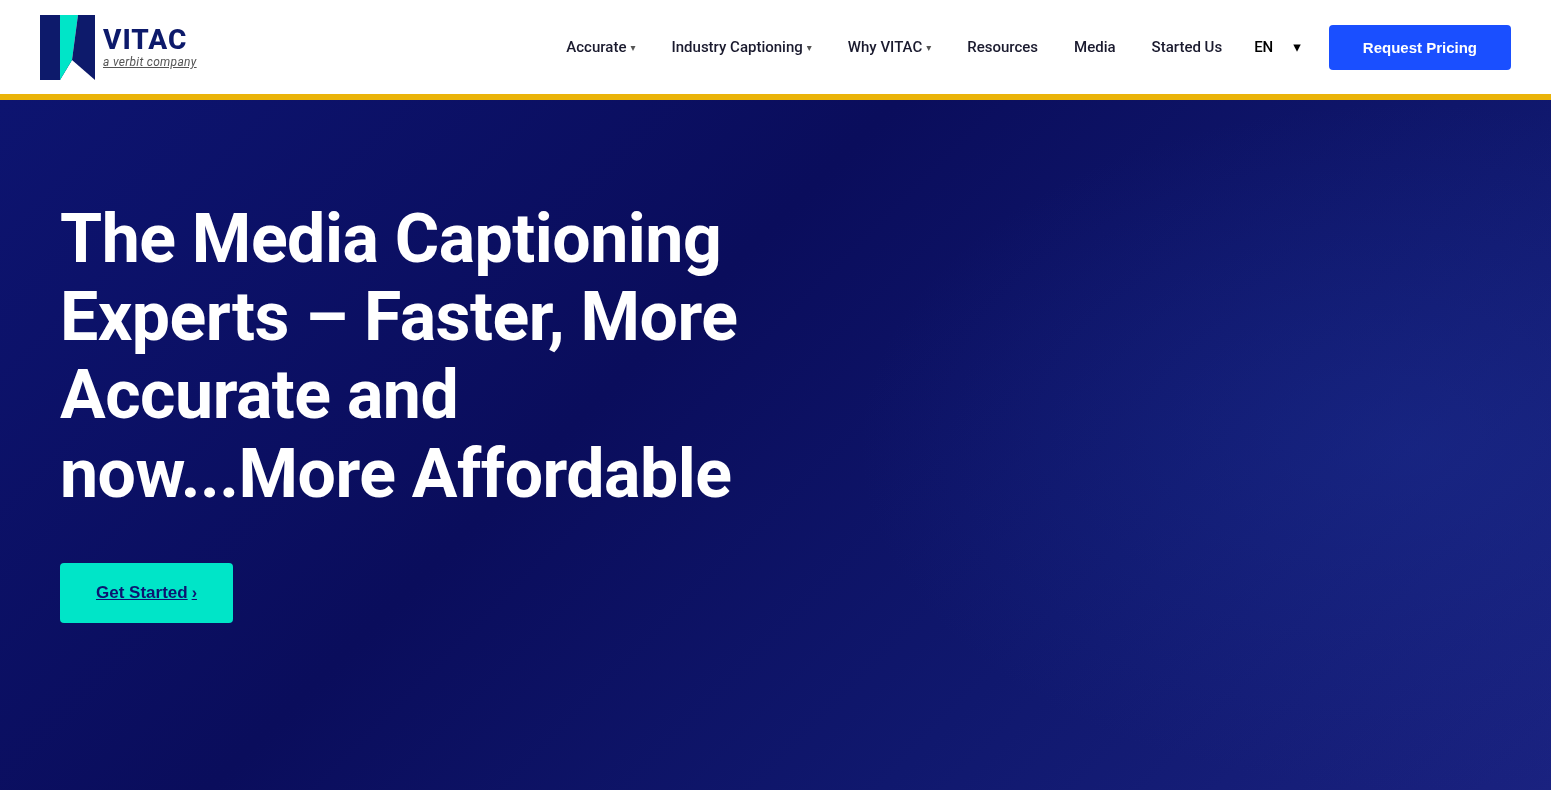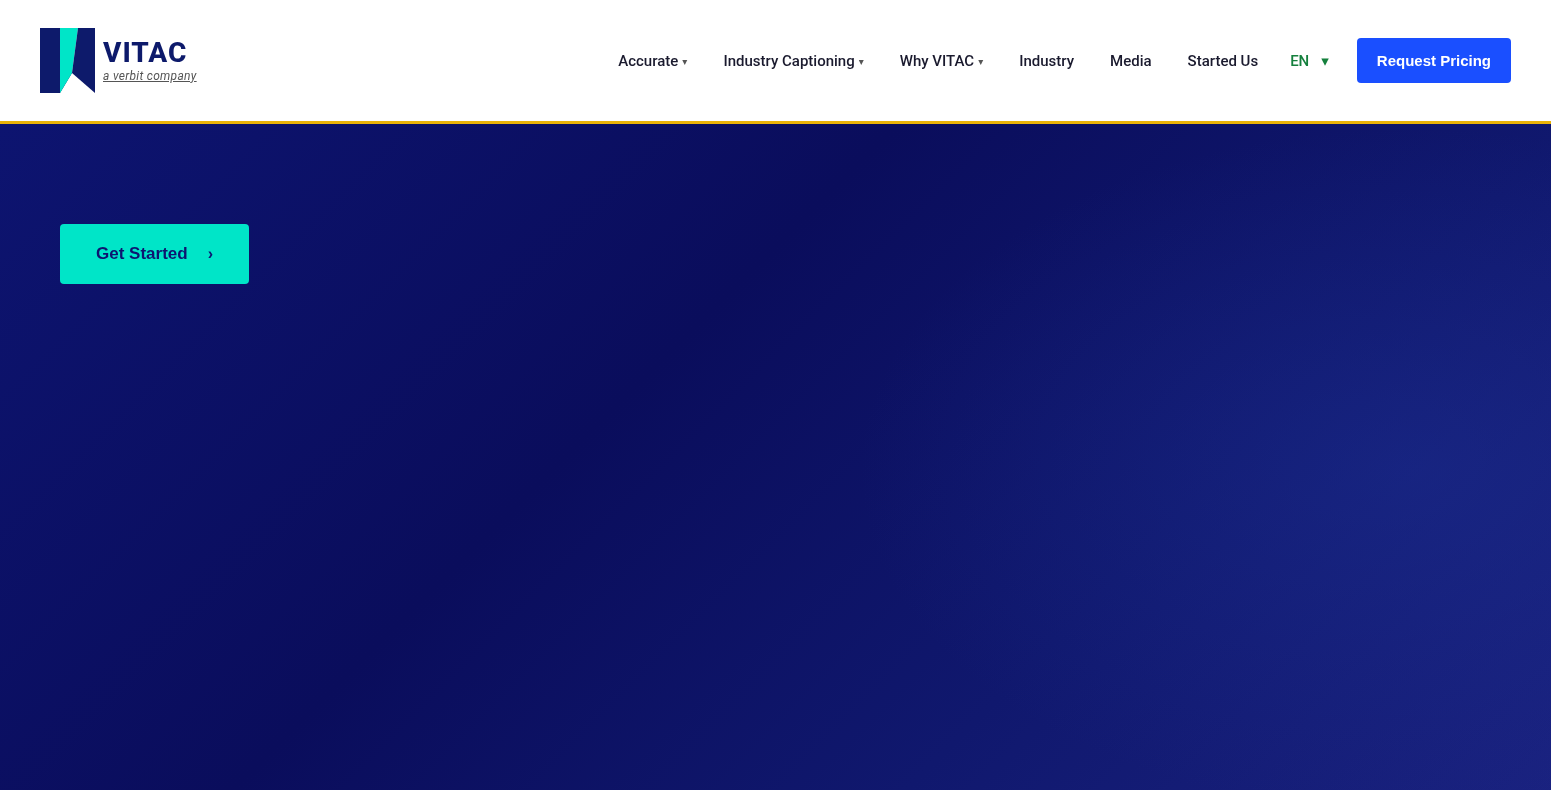--- a/index.html
+++ b/index.html
@@ -11,26 +11,26 @@
     body {
       font-family: -apple-system, BlinkMacSystemFont, 'Segoe UI', Roboto, Arial, sans-serif;
       width: 1551px;
       min-height: 790px;
       overflow-x: hidden;
     }
 
     
     .header {
       background: #ffffff;
-      height: 124px;
+      height: 100px;
       display: flex;
       align-items: center;
       padding: 0 40px;
       justify-content: space-between;
-      border-bottom: 3px solid #eab308;
+      border-bottom: 6px solid #eab308;
       position: relative;
       z-index: 10;
     }
 
     .logo-area {
       display: flex;
       align-items: center;
       gap: 0;
       text-decoration: none;
       cursor: pointer;
@@ -87,34 +87,34 @@
 
     .nav-item .chevron {
       font-size: 10px;
       margin-top: 1px;
       color: #555;
     }
 
     .nav-lang {
       display: flex;
       align-items: center;
-      gap: 12px;
+      gap: 20px;
       padding: 8px 10px;
-      color: #15803d;
+      color: #000000;
       font-size: 15px;
       font-weight: 500;
       cursor: pointer;
     }
 
     .btn-request {
       background: #1a4fff;
       color: #ffffff;
       border: none;
       border-radius: 4px;
-      padding: 14px 20px;
+      padding: 14px 34px;
       font-size: 15px;
       font-weight: 600;
       cursor: pointer;
       white-space: nowrap;
       margin-left: 10px;
       transition: background 0.2s;
       text-align: right;
     }
 
     
@@ -157,22 +157,23 @@
       background: #00e5c8;
       color: #0d1470;
       border: none;
       border-radius: 4px;
       padding: 20px 36px;
       font-size: 17px;
       font-weight: 700;
       cursor: pointer;
       display: inline-flex;
       align-items: center;
-      gap: 20px;
+      gap: 4px;
       transition: background 0.2s;
+      text-decoration: underline;
     }
 
     .btn-get-started .arrow {
       font-size: 16px;
     }
   </style>
 </head>
 <body>
 
 <header class="header">
@@ -199,36 +200,37 @@
     </a>
     <a class="nav-item" href="#">
       <span>Industry Captioning</span>
       <span class="chevron">▾</span>
     </a>
     <a class="nav-item" href="#">
       <span>Why VITAC</span>
       <span class="chevron">▾</span>
     </a>
     <a class="nav-item" href="#">
-      <span>Industry</span>
+      <span>Resources</span>
     </a>
     <a class="nav-item" href="#">
       <span>Media</span>
     </a>
     <a class="nav-item" href="#">
       <span>Started Us</span>
     </a>
     <div class="nav-lang">
       <span>EN</span>
       <span class="chevron">▾</span>
     </div>
     <button class="btn-request">Request Pricing</button>
   </nav>
 </header>
 
 <section class="hero">
   <div class="hero-content">
+    <h1 class="hero-title">The Media Captioning Experts – Faster, More Accurate and now...More Affordable</h1>
     <button class="btn-get-started">
       <span>Get Started</span>
       <span class="arrow">›</span>
     </button>
   </div>
 </section>
 
 </body></html>

